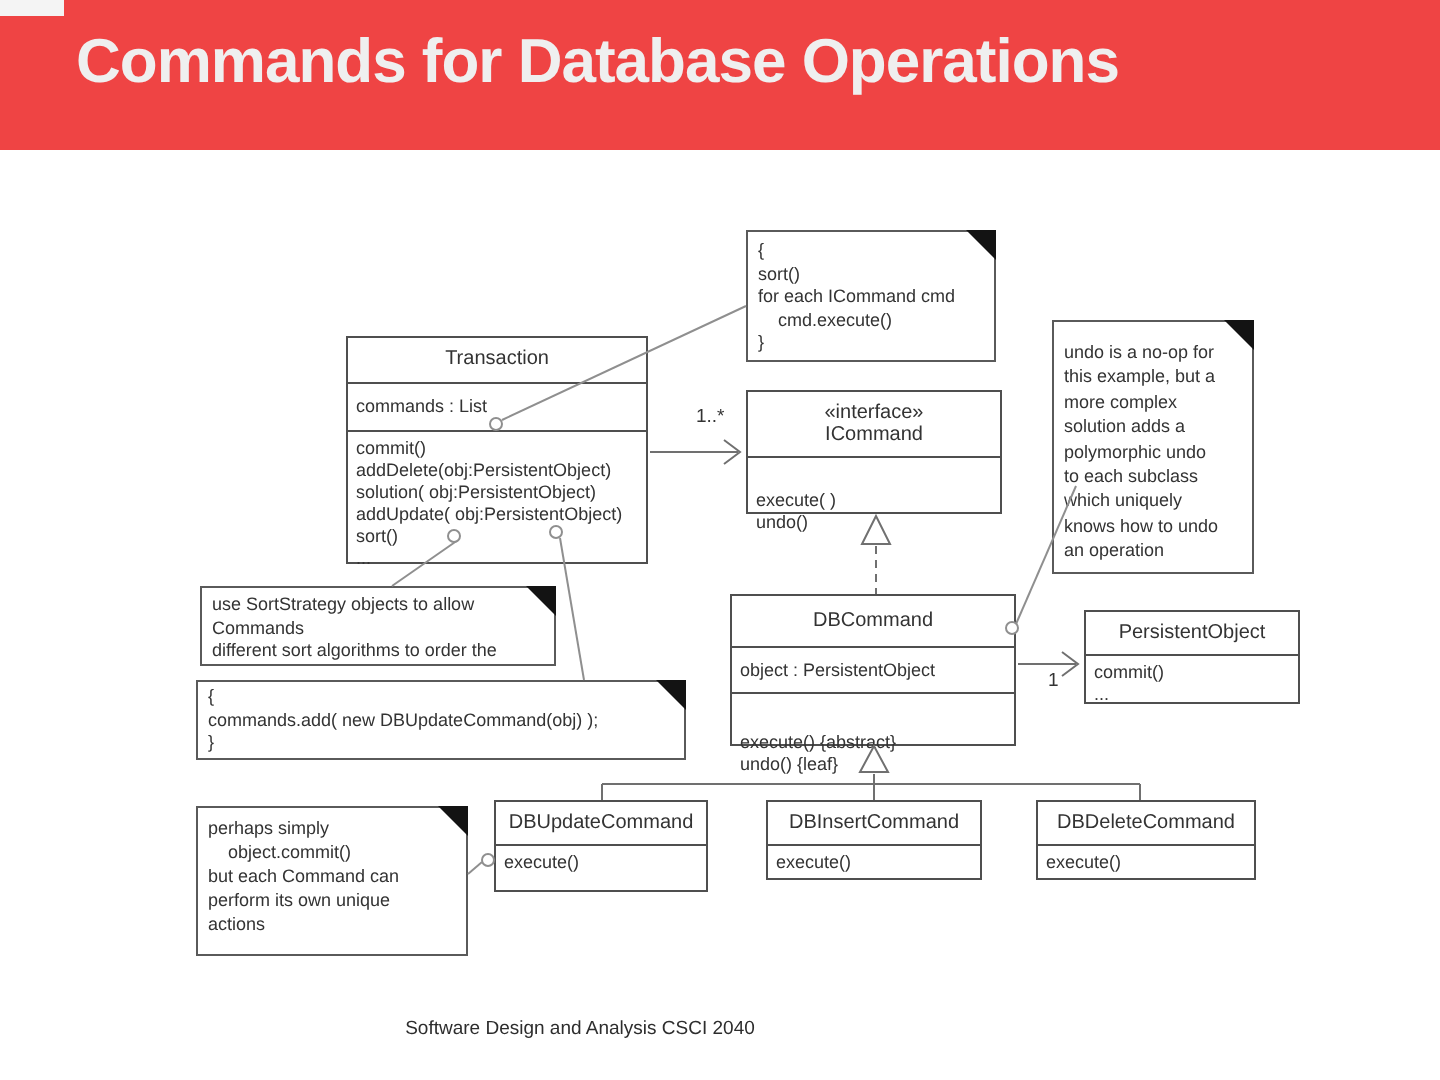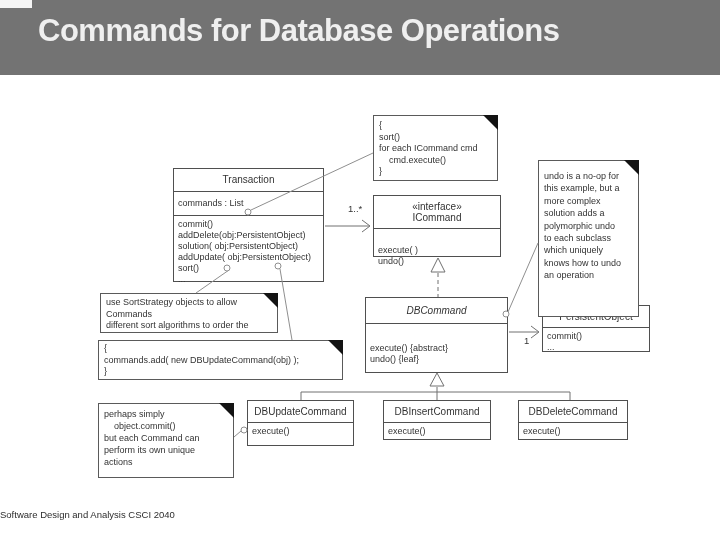--- a/index.html
+++ b/index.html
@@ -1,34 +1,34 @@
 <!DOCTYPE html>
 <html><head>
 <meta charset="utf-8">
 <style>
   *{margin:0;padding:0;box-sizing:border-box}
   html,body{width:720px;height:540px}
   body{position:relative;background:#000;font-family:"Liberation Sans",sans-serif;overflow:hidden}
-  .header{position:absolute;left:0;top:0;width:720px;height:75px;background:#737373}
+  .header{position:absolute;left:0;top:0;width:720px;height:75px;background:#ef4444}
   .slide-title{position:absolute;left:38px;top:13px;font-size:31px;font-weight:bold;color:#efefef;letter-spacing:-0.5px;white-space:nowrap}
   .content{position:absolute;left:0;top:75px;width:720px;height:465px;background:#ffffff}
   .artifact{position:absolute;left:0;top:0;width:32px;height:8px;background:#f4f4f4}
 
   .cls{position:absolute;background:#fff;border:1px solid #4f4f4f;color:#333}
   .ct{display:flex;flex-direction:column;align-items:center;justify-content:center;font-size:10px;line-height:11.5px;color:#333}
   .cmp{border-top:1px solid #4f4f4f}
   .mline{font-size:9px;line-height:11px;white-space:pre;padding-left:4px;color:#333}
-  .italic{font-style:italic}
+  .italic{}
 
   .note{position:absolute;background:#fff;border:1px solid #5a5a5a;color:#333}
   .fold{position:absolute;top:-1px;right:-1px;width:15px;height:15px;background:#131313;clip-path:polygon(0 0,100% 0,100% 100%)}
   .nline{font-size:9px;line-height:11.5px;white-space:pre;padding-left:5px;color:#333}
 
   .mult{position:absolute;font-size:9.5px;color:#333;white-space:nowrap}
-  .footer{position:absolute;left:0;top:509px;width:580px;font-size:9.5px;color:#2d2d2d}
+  .footer{position:absolute;left:0;top:509px;width:580px;text-align:center;font-size:9.5px;color:#2d2d2d}
   .pagenum{position:absolute;right:10px;top:540px;font-size:9px;color:#8c8c8c}
   .connector-layer{position:absolute;left:0;top:0;pointer-events:none}
 </style>
 </head>
 <body>
 
 <div class="header">
   <div class="slide-title">Commands for Database Operations</div>
 </div>
 <div class="artifact"></div>
@@ -56,20 +56,23 @@
       <div>ICommand</div>
     </div>
     <div class="cmp" style="height:28px;padding-top:16px">
       <div class="mline">execute( )</div>
       <div class="mline">undo()</div>
     </div>
   </div>
 
   <div class="cls" style="left:365px;top:222px;width:143px;height:76px">
     <div class="ct italic" style="height:25px">DBCommand</div>
+    <div class="cmp" style="height:23px;display:flex;align-items:center">
+      <div class="mline">object : PersistentObject</div>
+    </div>
     <div class="cmp" style="height:26px;padding-top:19px">
       <div class="mline">execute() {abstract}</div>
       <div class="mline">undo() {leaf}</div>
     </div>
   </div>
 
   <div class="cls" style="left:542px;top:230px;width:108px;height:47px">
     <div class="ct" style="height:21px">PersistentObject</div>
     <div class="cmp" style="height:30px;padding-top:3px">
       <div class="mline">commit()</div>
@@ -98,21 +101,21 @@
 
   <div class="note" style="left:373px;top:40px;width:125px;height:66px;padding-top:4px">
     <div class="fold"></div>
     <div class="nline">{</div>
     <div class="nline">sort()</div>
     <div class="nline">for each ICommand cmd</div>
     <div class="nline">    cmd.execute()</div>
     <div class="nline">}</div>
   </div>
 
-  <div class="note" style="left:538px;top:85px;width:101px;height:157px;padding-top:9px">
+  <div class="note" style="left:526px;top:85px;width:101px;height:127px;padding-top:9px">
     <div class="fold"></div>
     <div class="nline" style="line-height:12.4px">undo is a no-op for</div>
     <div class="nline" style="line-height:12.4px">this example, but a</div>
     <div class="nline" style="line-height:12.4px">more complex</div>
     <div class="nline" style="line-height:12.4px">solution adds a</div>
     <div class="nline" style="line-height:12.4px">polymorphic undo</div>
     <div class="nline" style="line-height:12.4px">to each subclass</div>
     <div class="nline" style="line-height:12.4px">which uniquely</div>
     <div class="nline" style="line-height:12.4px">knows how to undo</div>
     <div class="nline" style="line-height:12.4px">an operation</div>

